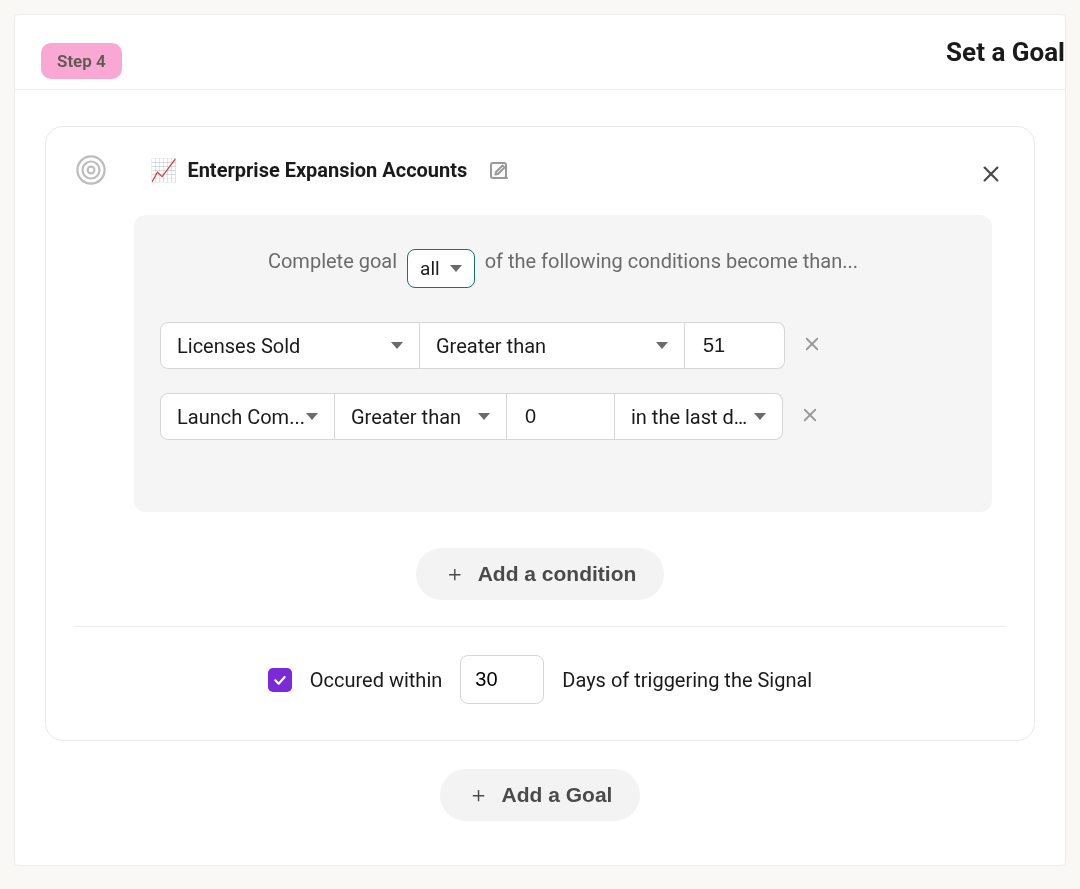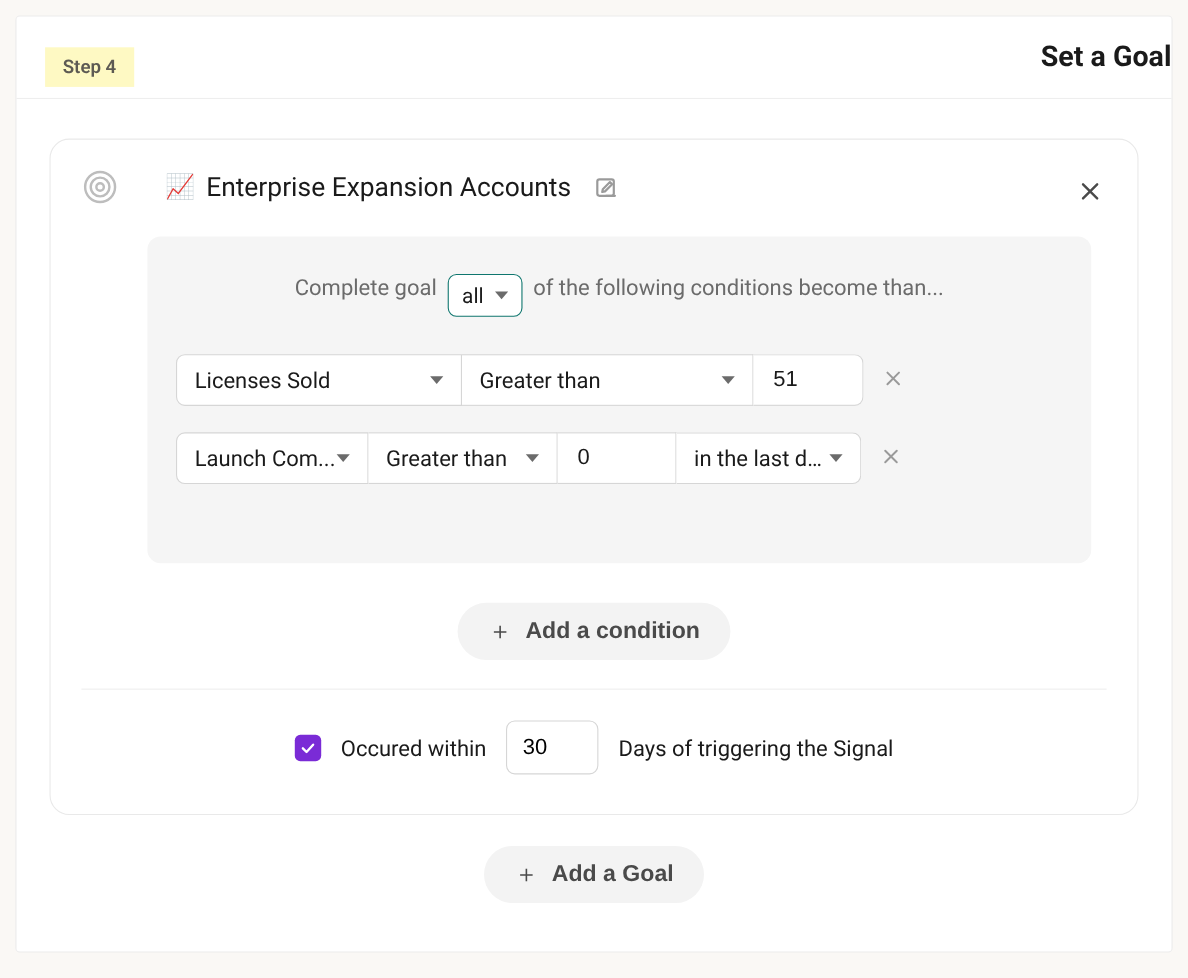--- a/index.html
+++ b/index.html
@@ -24,26 +24,26 @@
   }
   .panel-header {
     position: relative;
     padding: 22px 0 22px 0;
     border-bottom: 1px solid #eee;
   }
   .step-badge {
     position: absolute;
     left: 26px;
     top: 28px;
-    background: #fef9c3;
+    background: #f9a8d4;
     color: #5d5a53;
     font-weight: 600;
     font-size: 17px;
     padding: 8px 16px;
-    border-radius: 0;
+    border-radius: 10px;
     display: inline-block;
   }
   .panel-title {
     text-align: right;
     font-size: 26px;
     font-weight: 700;
     color: #1a1a1a;
   }
 
   .goal-card {
@@ -63,22 +63,22 @@
   .goal-target-icon {
     width: 34px; height: 34px;
     display: inline-flex;
     align-items: center; justify-content: center;
   }
   .goal-emoji {
     font-size: 22px;
     margin-left: 28px;
   }
   .goal-title {
-    font-size: 24px;
-    font-weight: 400;
+    font-size: 20px;
+    font-weight: 700;
     margin-left: -4px;
   }
   .edit-icon-btn {
     background: none; border: none; cursor: pointer;
     padding: 4px;
     color: #8c8c8c;
     display: inline-flex;
     margin-left: 2px;
   }
   .close-goal-btn {

